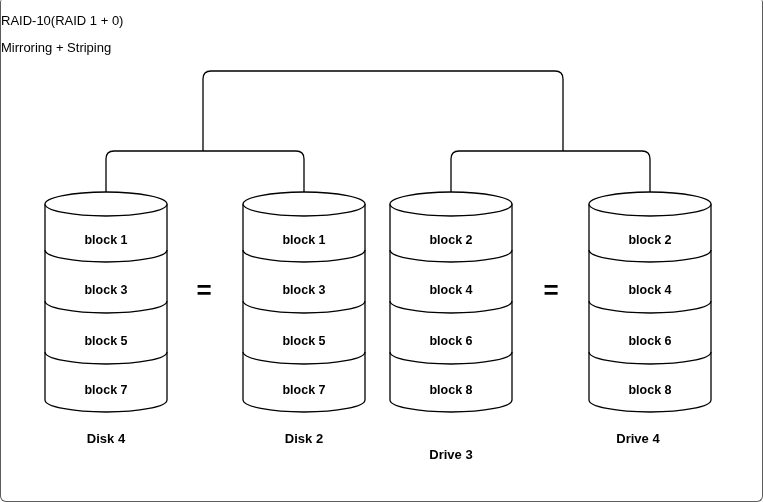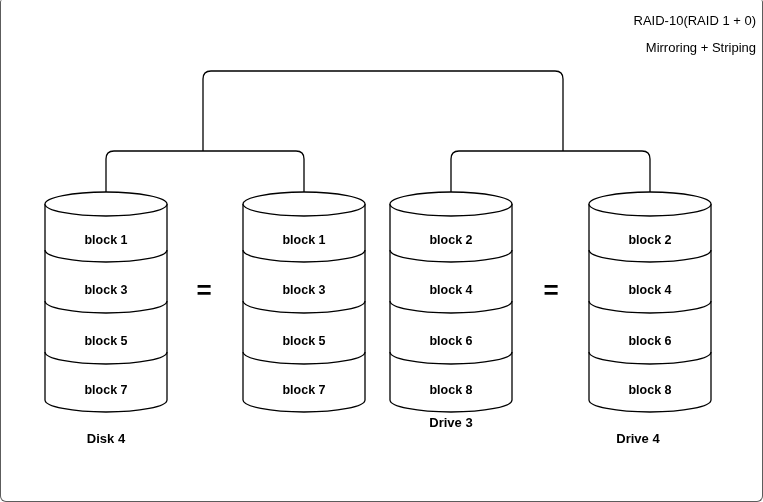--- a/index.html
+++ b/index.html
@@ -18,21 +18,21 @@
     border-right: 1px solid #5c5c5c;
     border-bottom: 1px solid #5c5c5c;
     border-radius: 2px 2px 6px 6px;
     overflow: hidden;
     color: #000000;
   }
   .title-line {
     position: absolute;
     left: 0;
     width: 755px;
-    text-align: right;
+    text-align: left;
     font-size: 13px;
     line-height: 15px;
     color: #000000;
     white-space: nowrap;
   }
   #title-1 { top: 13px; }
   #title-2 { top: 40px; }
   #diagram-svg {
     position: absolute;
     left: 0;
@@ -95,26 +95,27 @@
   <div class="block-label" style="left:44px;top:232px">block 1</div>
   <div class="block-label" style="left:44px;top:282px">block 3</div>
   <div class="block-label" style="left:44px;top:333px">block 5</div>
   <div class="block-label" style="left:44px;top:382px">block 7</div>
   <div class="disk-label" style="left:44px;top:431px">Disk 4</div>
 
   <div class="block-label" style="left:242px;top:232px">block 1</div>
   <div class="block-label" style="left:242px;top:282px">block 3</div>
   <div class="block-label" style="left:242px;top:333px">block 5</div>
   <div class="block-label" style="left:242px;top:382px">block 7</div>
+  <div class="disk-label" style="left:242px;top:431px">Disk 2</div>
 
   <div class="block-label" style="left:389px;top:232px">block 2</div>
   <div class="block-label" style="left:389px;top:282px">block 4</div>
   <div class="block-label" style="left:389px;top:333px">block 6</div>
   <div class="block-label" style="left:389px;top:382px">block 8</div>
-  <div class="disk-label" style="left:389px;top:415px">Drive 3</div>
+  <div class="disk-label" style="left:389px;top:447px">Drive 3</div>
 
   <div class="block-label" style="left:588px;top:232px">block 2</div>
   <div class="block-label" style="left:588px;top:282px">block 4</div>
   <div class="block-label" style="left:588px;top:333px">block 6</div>
   <div class="block-label" style="left:588px;top:382px">block 8</div>
   <div class="disk-label" style="left:576px;top:431px">Drive 4</div>
 
   <div class="equals" style="left:178px;top:276px">=</div>
   <div class="equals" style="left:525px;top:276px">=</div>
 

